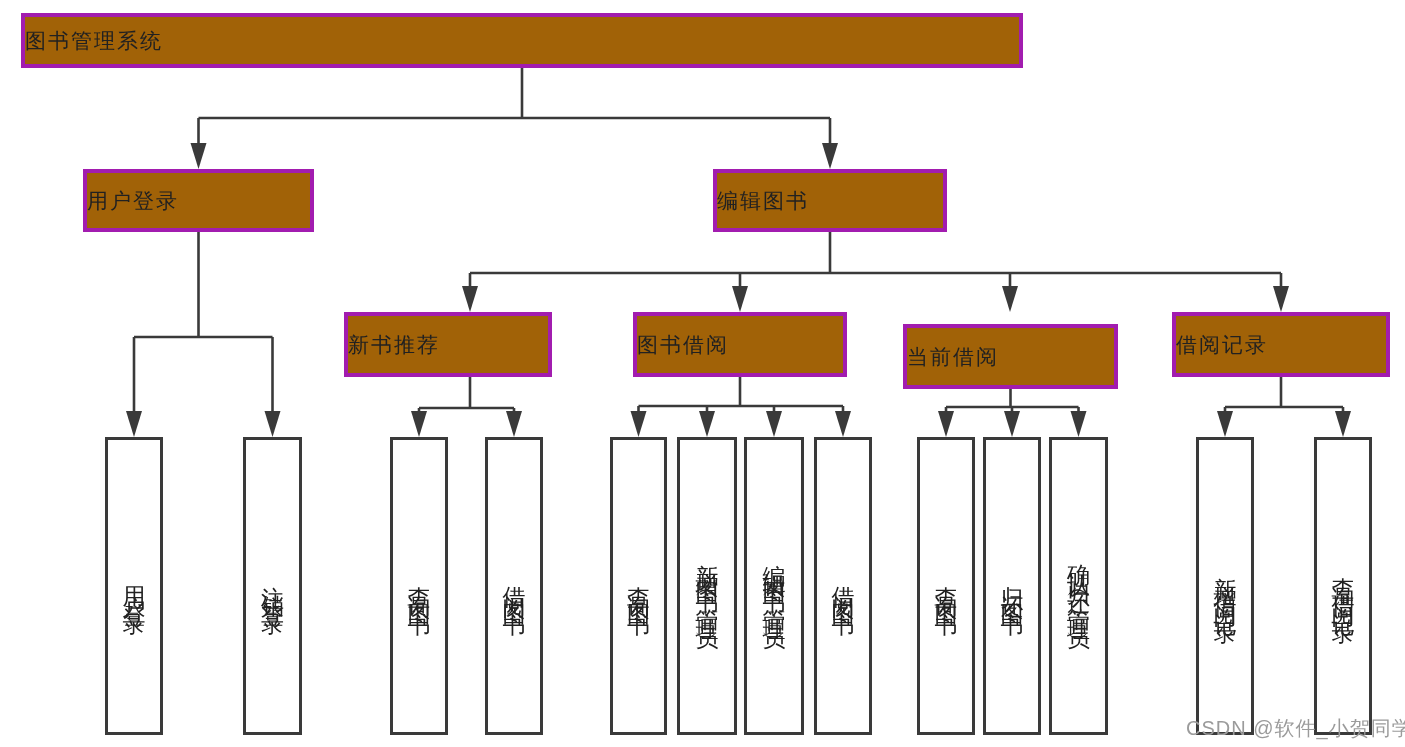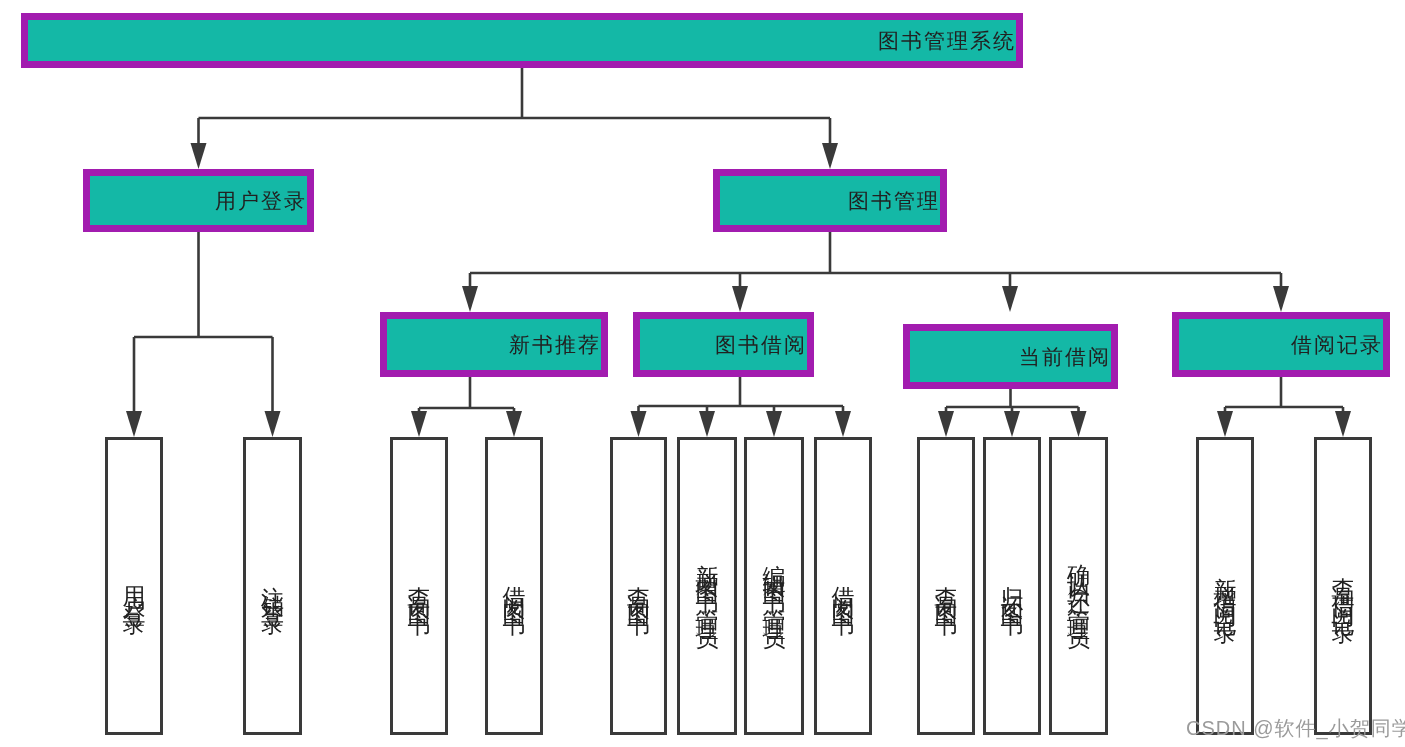--- a/index.html
+++ b/index.html
@@ -7,23 +7,23 @@
     position:relative;
     width:1405px;height:747px;
     background:#ffffff;
     font-family:"Liberation Sans","DejaVu Sans",sans-serif;
     overflow:hidden;
   }
   .wires{position:absolute;left:0;top:0;z-index:1;}
   .hbox{
     position:absolute;z-index:2;
     box-sizing:border-box;
-    background:#14b8a6;
-    border:7px solid #a21caf;
-    display:flex;align-items:center;justify-content:flex-end;
+    background:#a16207;
+    border:4px solid #a21caf;
+    display:flex;align-items:center;justify-content:flex-start;
   }
   .hbox span{
     font-size:21px;letter-spacing:2px;color:#212121;
     white-space:nowrap;
   }
   .vbox{
     position:absolute;z-index:2;
     top:437px;height:298px;
     box-sizing:border-box;
     background:#ffffff;
@@ -122,27 +122,27 @@
   </svg>
 
   <div class="hbox" style="left:21px;top:13px;width:1002px;height:55px">
     <span>图书管理系统</span>
   </div>
 
   <div class="hbox" style="left:83px;top:169px;width:231px;height:63px">
     <span>用户登录</span>
   </div>
   <div class="hbox" style="left:713px;top:169px;width:234px;height:63px">
-    <span>图书管理</span>
+    <span>编辑图书</span>
   </div>
 
-  <div class="hbox" style="left:380px;top:312px;width:228px;height:65px">
+  <div class="hbox" style="left:344px;top:312px;width:208px;height:65px">
     <span>新书推荐</span>
   </div>
-  <div class="hbox" style="left:633px;top:312px;width:181px;height:65px">
+  <div class="hbox" style="left:633px;top:312px;width:214px;height:65px">
     <span>图书借阅</span>
   </div>
   <div class="hbox" style="left:903px;top:324px;width:215px;height:65px">
     <span>当前借阅</span>
   </div>
   <div class="hbox" style="left:1172px;top:312px;width:218px;height:65px">
     <span>借阅记录</span>
   </div>
 
   <div class="vbox" style="left:105px;width:58px">

